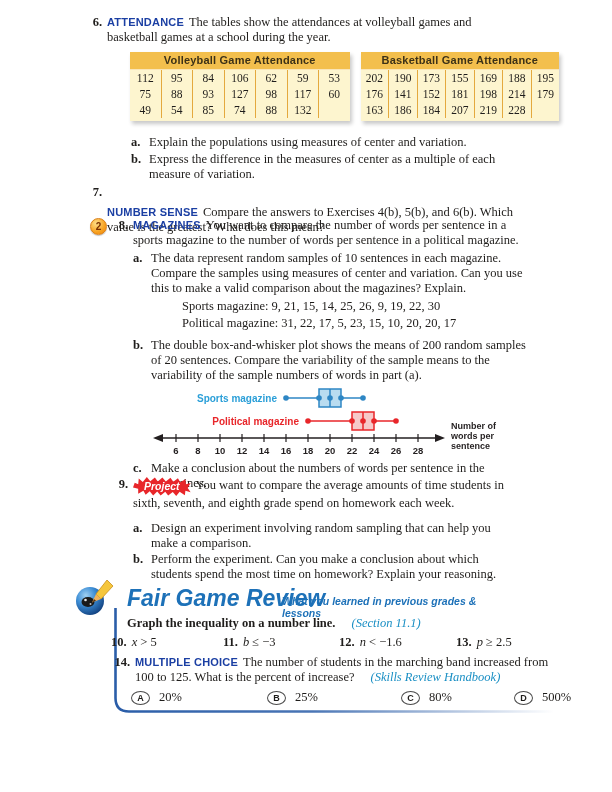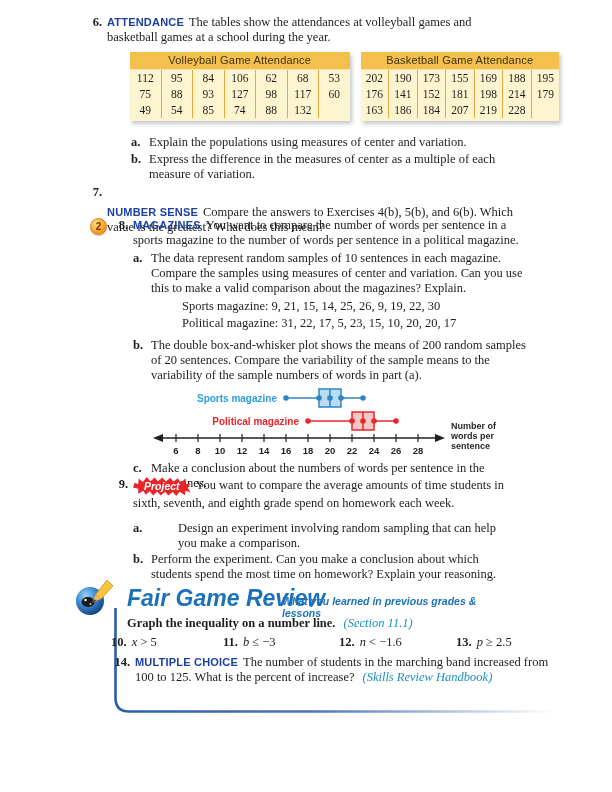--- a/index.html
+++ b/index.html
@@ -14,21 +14,21 @@
   .kw{font-family:"Liberation Sans",sans-serif;font-weight:bold;font-size:11px;color:#1b3fa3;letter-spacing:.2px;margin-right:5px;}
   .partrow{display:flex;align-items:flex-start;margin-bottom:2px;}
   .plabel{flex:0 0 14px;font-weight:bold;font-size:12.5px;margin-right:4px;line-height:15px;}
   .ptext{font-size:12.5px;line-height:15px;}
   .dataline{font-size:12.5px;line-height:15px;}
 
   
   .tables-row{display:flex;gap:11px;}
   .att-table{box-shadow:2px 2.5px 4px rgba(0,0,0,.22);background:#fdf5cf;padding-bottom:3px;}
   .att-title{background:#f3bf4d;border-bottom:1px solid rgba(255,255,255,.6);
-    font-family:"Liberation Sans",sans-serif;font-weight:normal;font-size:11px;color:#3c3117;
+    font-family:"Liberation Sans",sans-serif;font-weight:bold;font-size:11px;color:#3c3117;
     text-align:center;height:17px;line-height:17px;letter-spacing:.2px;}
   .att-table table{border-collapse:collapse;}
   .att-table td{border-left:1px solid #e4a93e;text-align:center;font-size:11.5px;height:16px;padding:0;}
   .att-table td:first-child{border-left:none;}
   .vb td{width:30.5px;} .bb td{width:27.5px;}
 
   
   .badge{position:absolute;width:15px;height:15px;border-radius:50%;
     background:radial-gradient(circle at 35% 30%,#ffe08a,#f7a11f 60%,#ef8912);
     border:1.5px solid #da7f16;color:#7a3000;font-family:"Liberation Sans",sans-serif;
@@ -43,21 +43,21 @@
   #boxplot-svg .tick{font:bold 9.5px "Liberation Sans",sans-serif;fill:#231f20;}
   #boxplot-svg .axlab{font:bold 9px "Liberation Sans",sans-serif;fill:#231f20;}
   #boxplot-svg .serlab{font:bold 10px "Liberation Sans",sans-serif;}
 
   
   .fgr-title{font-family:"Liberation Sans",sans-serif;font-weight:bold;font-style:italic;
     font-size:23px;color:#1d71b8;letter-spacing:0px;}
   .fgr-subtitle{font-family:"Liberation Sans",sans-serif;font-weight:bold;font-style:italic;
     font-size:10.5px;color:#1d71b8;}
   .fgr-instruction{font-weight:bold;font-size:12.5px;}
-  .secref{font-style:italic;font-size:12.5px;color:#1a8fc4;font-weight:normal;margin-left:8px;}
+  .secref{font-style:italic;font-size:12.5px;color:#1a8fc4;font-weight:normal;margin-left:16px;}
   .fgr-item{position:absolute;font-size:12.5px;white-space:nowrap;}
   .fgr-item .inum{margin-right:5px;}
   .choice{position:absolute;white-space:nowrap;font-size:12.5px;}
   .choice .bubble{display:inline-block;width:17px;height:12px;border:1px solid #4a4a4a;border-radius:50%;
     font-family:"Liberation Sans",sans-serif;font-weight:bold;font-size:9px;text-align:center;line-height:12px;}
   .choice .ctext{margin-left:9px;}
 
   .footer{position:absolute;top:736px;left:0;width:584px;text-align:right;
     font-family:"Liberation Sans",sans-serif;font-size:10.5px;color:#231f20;}
   .footer .fsec{font-weight:bold;}
@@ -80,21 +80,21 @@
     <div class="att-table vb">
       <div class="att-title">Volleyball Game Attendance</div>
       <table>
           <tbody>
             <tr>
               <td>112</td>
               <td>95</td>
               <td>84</td>
               <td>106</td>
               <td>62</td>
-              <td>68</td>
+              <td>59</td>
               <td>53</td>
             </tr>
             <tr>
               <td>75</td>
               <td>88</td>
               <td>93</td>
               <td>127</td>
               <td>98</td>
               <td>117</td>
               <td>60</td>
@@ -242,21 +242,21 @@
   </div>
 
   <div class="abs exrow" style="top:477px;left:112px;width:410px;">
     <span class="exnum">9.</span>
     <div class="exbody" style="width:388px;">
       <span class="stamp"><span>Project</span></span><span>You want to compare the average amounts of time students in sixth, seventh, and eighth grade spend on homework each week.</span>
     </div>
   </div>
   <div class="abs partrow" style="top:521px;left:133px;width:380px;">
     <span class="plabel">a.</span>
-    <div class="ptext" style="width:362px;margin-left:27px;">Design an experiment involving random sampling that can help you make a comparison.</div>
+    <div class="ptext" style="width:362px;">Design an experiment involving random sampling that can help you make a comparison.</div>
   </div>
   <div class="abs partrow" style="top:552px;left:133px;width:372px;">
     <span class="plabel">b.</span>
     <div class="ptext" style="width:354px;">Perform the experiment. Can you make a conclusion about which students spend the most time on homework? Explain your reasoning.</div>
   </div>
 
   <svg class="abs" style="top:577px;left:73px;" width="42" height="42">
     <defs>
       <radialGradient id="ballgrad" cx="35%" cy="30%" r="75%">
         <stop offset="0%" stop-color="#9fd0f2"></stop>
@@ -297,15 +297,21 @@
       <span class="fgr-item" style="left: 345px;"><b class="inum">13.</b><i>p</i> <span class="iop">≥</span> <span class="ival">2.5</span></span>
     </div>
 
   <div class="abs exrow" style="top:655px;left:112px;width:440px;">
     <span class="exnum" style="flex-basis:18px;">14.</span>
     <div class="exbody" style="width:414px;">
       <span class="kw">MULTIPLE CHOICE</span><span>The number of students in the marching band increased from 100 to 125. What is the percent of increase?</span><span class="secref">(Skills Review Handbook)</span>
     </div>
   </div>
 
+  <div class="abs" style="top:690px;left:131px;width:450px;height:16px;">
+      <span class="choice" style="left: 0px;"><span class="bubble">A</span><span class="ctext">20%</span></span>
+      <span class="choice" style="left: 136px;"><span class="bubble">B</span><span class="ctext">25%</span></span>
+      <span class="choice" style="left: 270px;"><span class="bubble">C</span><span class="ctext">80%</span></span>
+      <span class="choice" style="left: 383px;"><span class="bubble">D</span><span class="ctext">500%</span></span>
+    </div>
 
 
 </div>
 
 </body></html>

